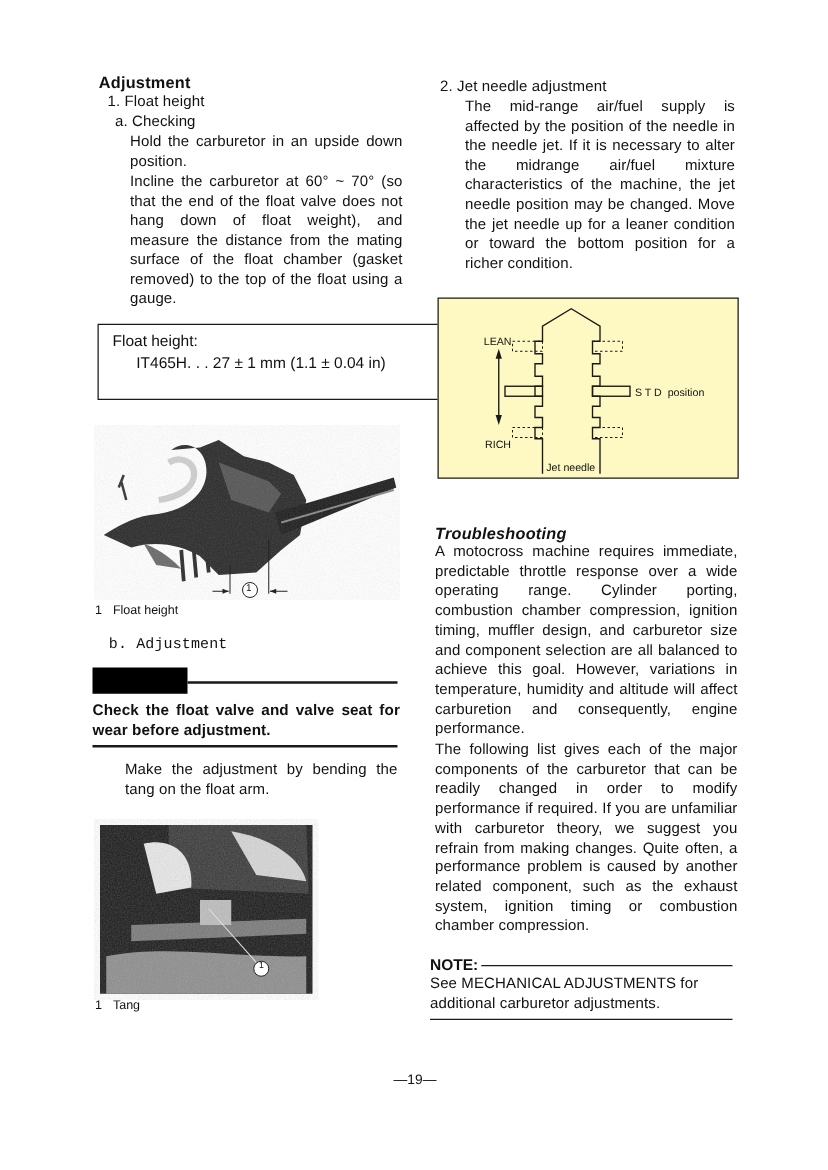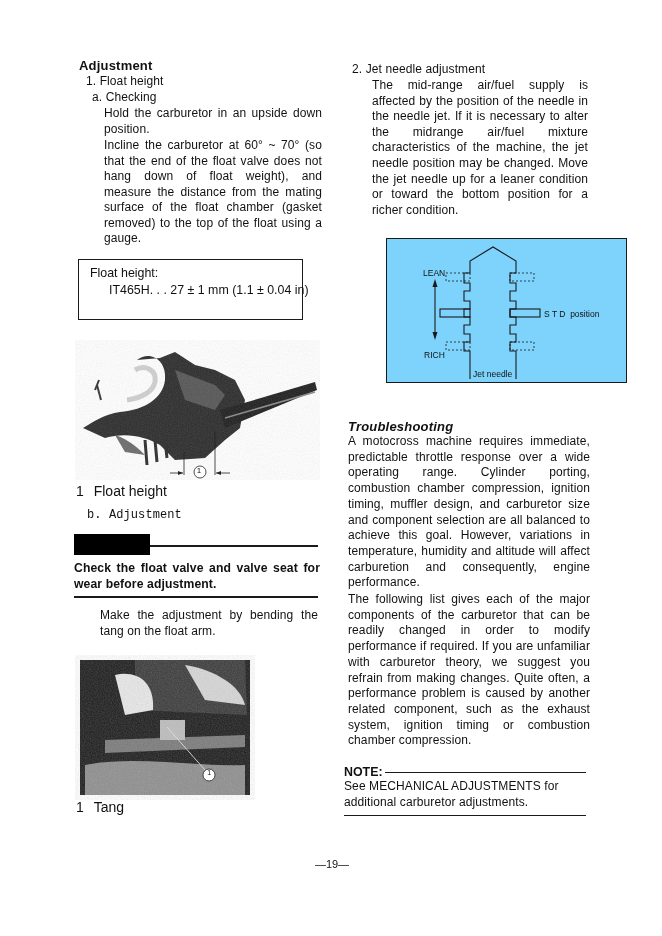--- a/index.html
+++ b/index.html
@@ -13,37 +13,37 @@
   .just { text-align: justify; text-align-last: left; }
   .bold { font-weight: bold; }
   .heading { font-size: 13px; font-weight: bold; letter-spacing: 0.2px; }
   .spec-box {
     border: 1.5px solid #1a1a1a; box-sizing: border-box;
     padding: 5px 8px 0 9px;
   }
   .spec-line { font-size: 12.4px; line-height: 17px; }
   .rule { background: #1a1a1a; height: 1.6px; }
   .caution-block { background: #000; }
-  .caption { font-size: 14px; }
+  .caption { font-size: 10px; }
   .photo { overflow: hidden; }
-  .diagram-box { border: 1.5px solid #1a1a1a; box-sizing: border-box; background: #7dd3fc; margin-left: 36px; }
+  .diagram-box { border: 1.5px solid #1a1a1a; box-sizing: border-box; background: #fef9c3; }
   .diag-label { font-size: 8.5px; }
   .page-number { font-size: 11px; }
 </style>
 </head>
 <body>
 
 <div class="abs heading" style="left:79px; top:58px;">Adjustment</div>
 <div class="abs txt" style="left:86px; top:74px;">1.  Float height</div>
 <div class="abs txt" style="left:92px; top:90px;">a. Checking</div>
 
 <div class="abs txt just" style="left:104px; top:106px; width:218px;">Hold the carburetor in an upside down position.</div>
 <div class="abs txt just" style="left:104px; top:138px; width:218px; line-height:15.5px;">Incline the carburetor at 60° ~ 70° (so that the end of the float valve does not hang down of float weight), and measure the distance from the mating surface of the float chamber (gasket removed) to the top of the float using a gauge.</div>
 
-<div class="abs spec-box" style="left:78px; top:259px; width:225px; height:61px;">
+<div class="abs spec-box" style="left:78px; top:259px; width:275px; height:61px;">
   <div class="spec-line" style="margin-left:2px;">Float height:</div>
   <div class="spec-line" style="margin-left:21px; white-space:pre;">IT465H. . . 27 ± 1 mm (1.1 ± 0.04 in)</div>
 </div>
 
 <div class="abs photo" style="left:75px; top:340px; width:245px; height:140px;">
   <svg width="245" height="140" viewBox="0 0 245 140">
     <defs>
       <filter id="grain1">
           <feTurbulence type="fractalNoise" baseFrequency="0.9" numOctaves="2" seed="3"></feTurbulence>
           <feColorMatrix type="saturate" values="0"></feColorMatrix>

